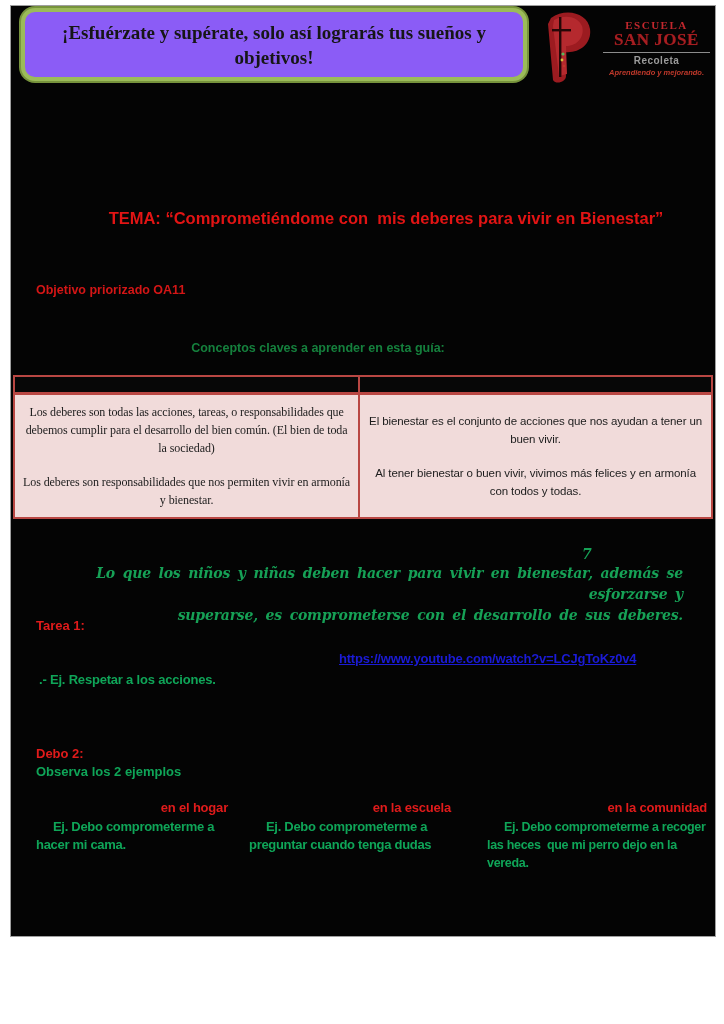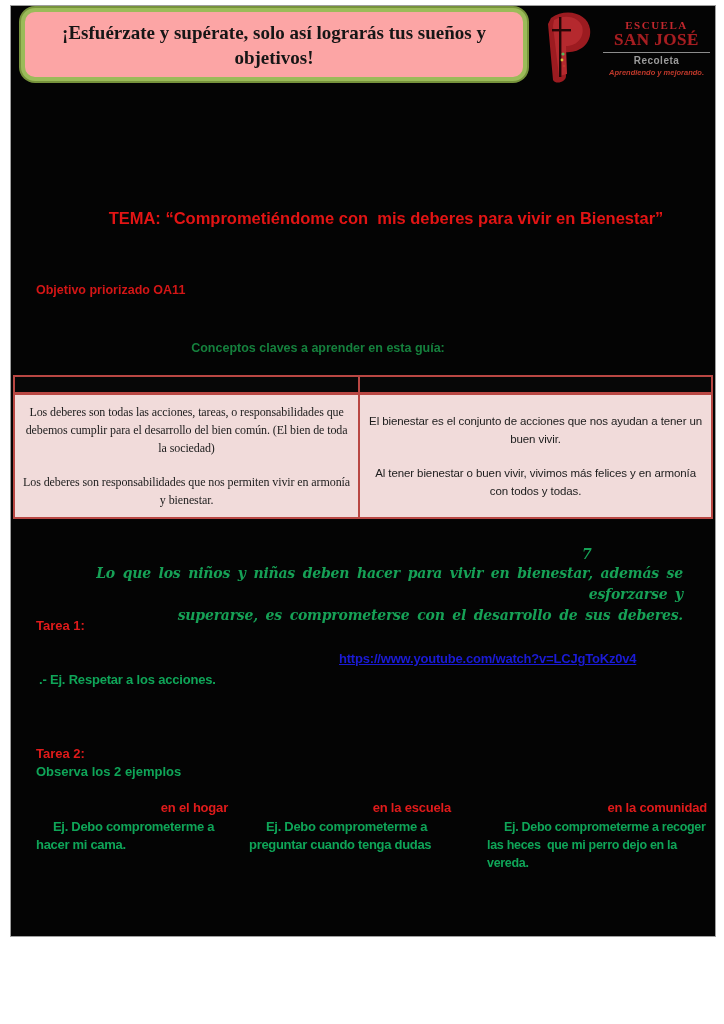--- a/index.html
+++ b/index.html
@@ -9,21 +9,21 @@
     font-family:"Liberation Sans", sans-serif; overflow:hidden;
     margin:0 auto;
   }
   .board {
     position:absolute; left:10px; top:5px; width:706px; height:932px;
     background:#040404; border:1px solid #9f9f9f;
   }
   
   .motto-box {
     position:absolute; left:10px; top:2px; width:506px; height:73px;
-    background:#fca5a5; border:4px solid #9bbb59; border-radius:14px;
+    background:#8b5cf6; border:4px solid #9bbb59; border-radius:14px;
     box-shadow:0 0 0 2px #77933c;
     display:flex; align-items:center; justify-content:center; text-align:center;
   }
   .motto-text {
     font-family:"Liberation Serif", serif; font-weight:700; color:#161616;
     font-size:19px; line-height:25px; padding:0 14px;
   }
   .logo {
     position:absolute; left:527px; top:3px; width:180px; height:78px;
     display:flex; align-items:center;
@@ -175,21 +175,21 @@
     <div class="q-mark">7</div>
     <div class="intro-para">
       <div>Lo que los niños y niñas deben hacer para vivir en bienestar, además se esforzarse y</div>
       <div>superarse, es comprometerse con el desarrollo de sus deberes.</div>
     </div>
 
     <div class="tarea-label tarea1-label">Tarea 1:</div>
     <a class="video-link" href="#">https://www.youtube.com/watch?v=LCJgToKz0v4</a>
     <div class="tarea1-example">.- Ej. Respetar a los acciones.</div>
 
-    <div class="tarea-label tarea2-label">Tarea 2:</div>
+    <div class="tarea-label tarea2-label">Debo 2:</div>
     <div class="tarea2-subtitle">Observa los 2 ejemplos</div>
 
     <div class="example-col col1">
       <div class="place">en el hogar</div>
       <div class="example">Ej. Debo comprometerme a hacer mi cama.</div>
     </div>
     <div class="example-col col2">
       <div class="place">en la escuela</div>
       <div class="example">Ej. Debo comprometerme a preguntar cuando tenga dudas</div>
     </div>

